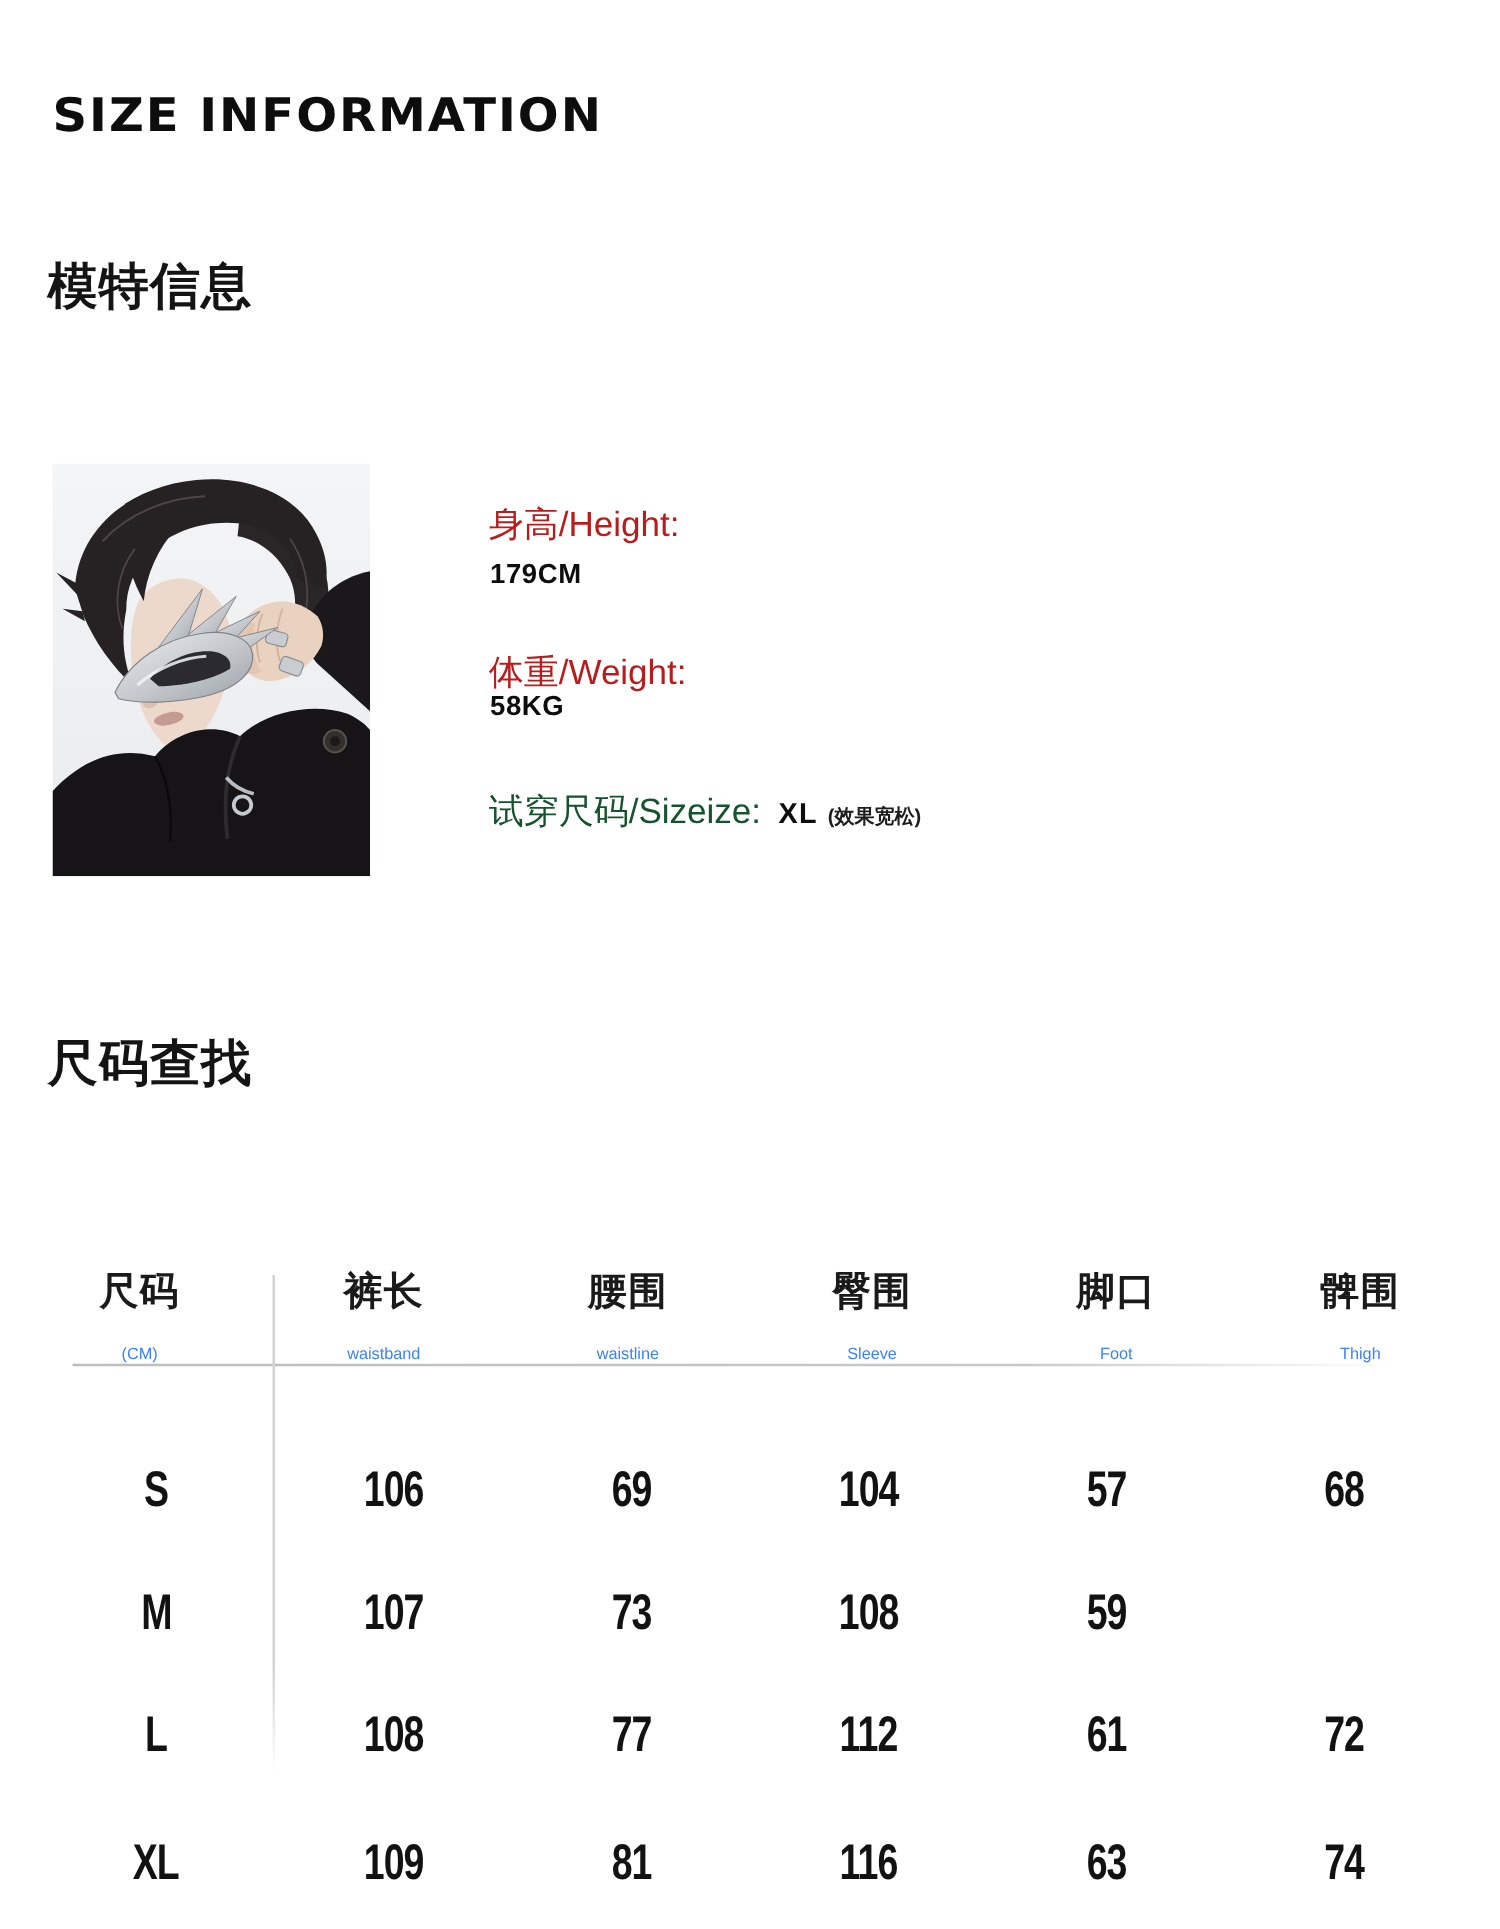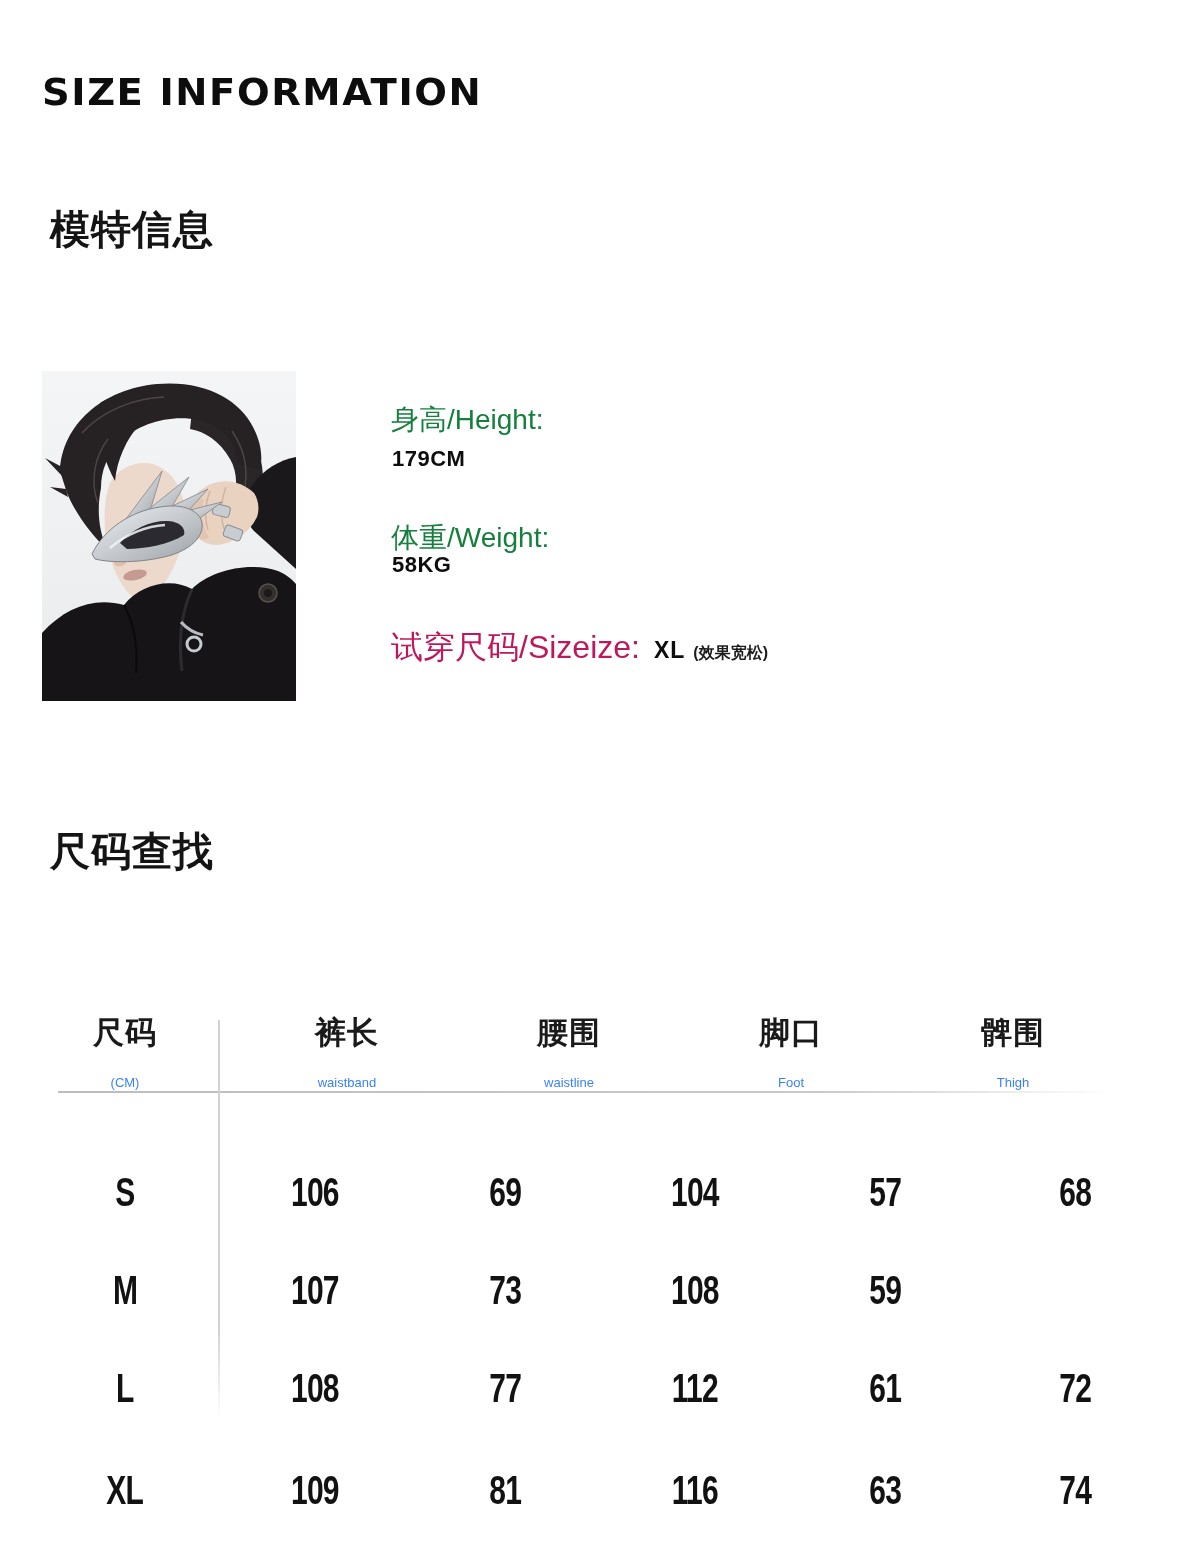--- a/index.html
+++ b/index.html
@@ -25,21 +25,21 @@
     line-height: 37px;
     font-weight: 800;
     letter-spacing: 1.5px;
     color: #0d0d0d;
     transform: scaleX(1.04);
     transform-origin: left center;
     white-space: nowrap;
   }
   .zh-heading {
     position: absolute;
-    left: 50px;
+    left: 38px;
     margin: 0;
     font-size: 40px;
     line-height: 44px;
     font-weight: 600;
     letter-spacing: 1px;
     color: #141414;
     white-space: nowrap;
   }
   #model-heading { top: 207px; }
   #size-heading  { top: 829px; }
@@ -54,21 +54,21 @@
   }
   .photo svg { display: block; }
 
   
   .field-label {
     position: absolute;
     left: 391px;
     font-size: 28px;
     line-height: 32px;
     font-weight: 500;
-    color: #15803d;
+    color: #b91c1c;
     white-space: nowrap;
   }
   .field-value {
     position: absolute;
     left: 392px;
     font-size: 22px;
     line-height: 24px;
     font-weight: 800;
     letter-spacing: 0.5px;
     color: #0d0d0d;
@@ -79,21 +79,21 @@
   #weight-label { top: 509px; margin-top: 13px; }
   #weight-value { top: 553px; }
   .size-worn-row {
     position: absolute;
     left: 391px;
     top: 623px;
     display: flex;
     align-items: baseline;
     white-space: nowrap;
   }
-  .size-worn-row .swr-label { font-size: 32px; line-height: 32px; font-weight: 500; color: #be185d; }
+  .size-worn-row .swr-label { font-size: 28px; line-height: 32px; font-weight: 500; color: #14532d; }
   .size-worn-row .swr-value { font-size: 23px; font-weight: 800; margin-left: 14px; letter-spacing: 1px; color: #0d0d0d; }
   .size-worn-row .swr-note  { font-size: 16px; font-weight: 700; margin-left: 8px; color: #1c1c1c; margin-top: 20px; }
 
   
   .size-table {
     position: absolute;
     left: 30px;
     top: 1015px;
     width: 1140px;
     height: 515px;
@@ -253,20 +253,24 @@
       </div>
       <div class="th">
         <div class="zh">裤长</div>
         <div class="en">waistband</div>
       </div>
       <div class="th">
         <div class="zh">腰围</div>
         <div class="en">waistline</div>
       </div>
       <div class="th">
+        <div class="zh">臀围</div>
+        <div class="en">Sleeve</div>
+      </div>
+      <div class="th">
         <div class="zh">脚口</div>
         <div class="en">Foot</div>
       </div>
       <div class="th">
         <div class="zh">髀围</div>
         <div class="en">Thigh</div>
       </div>
     </div>
 
     <div class="hline"></div>

